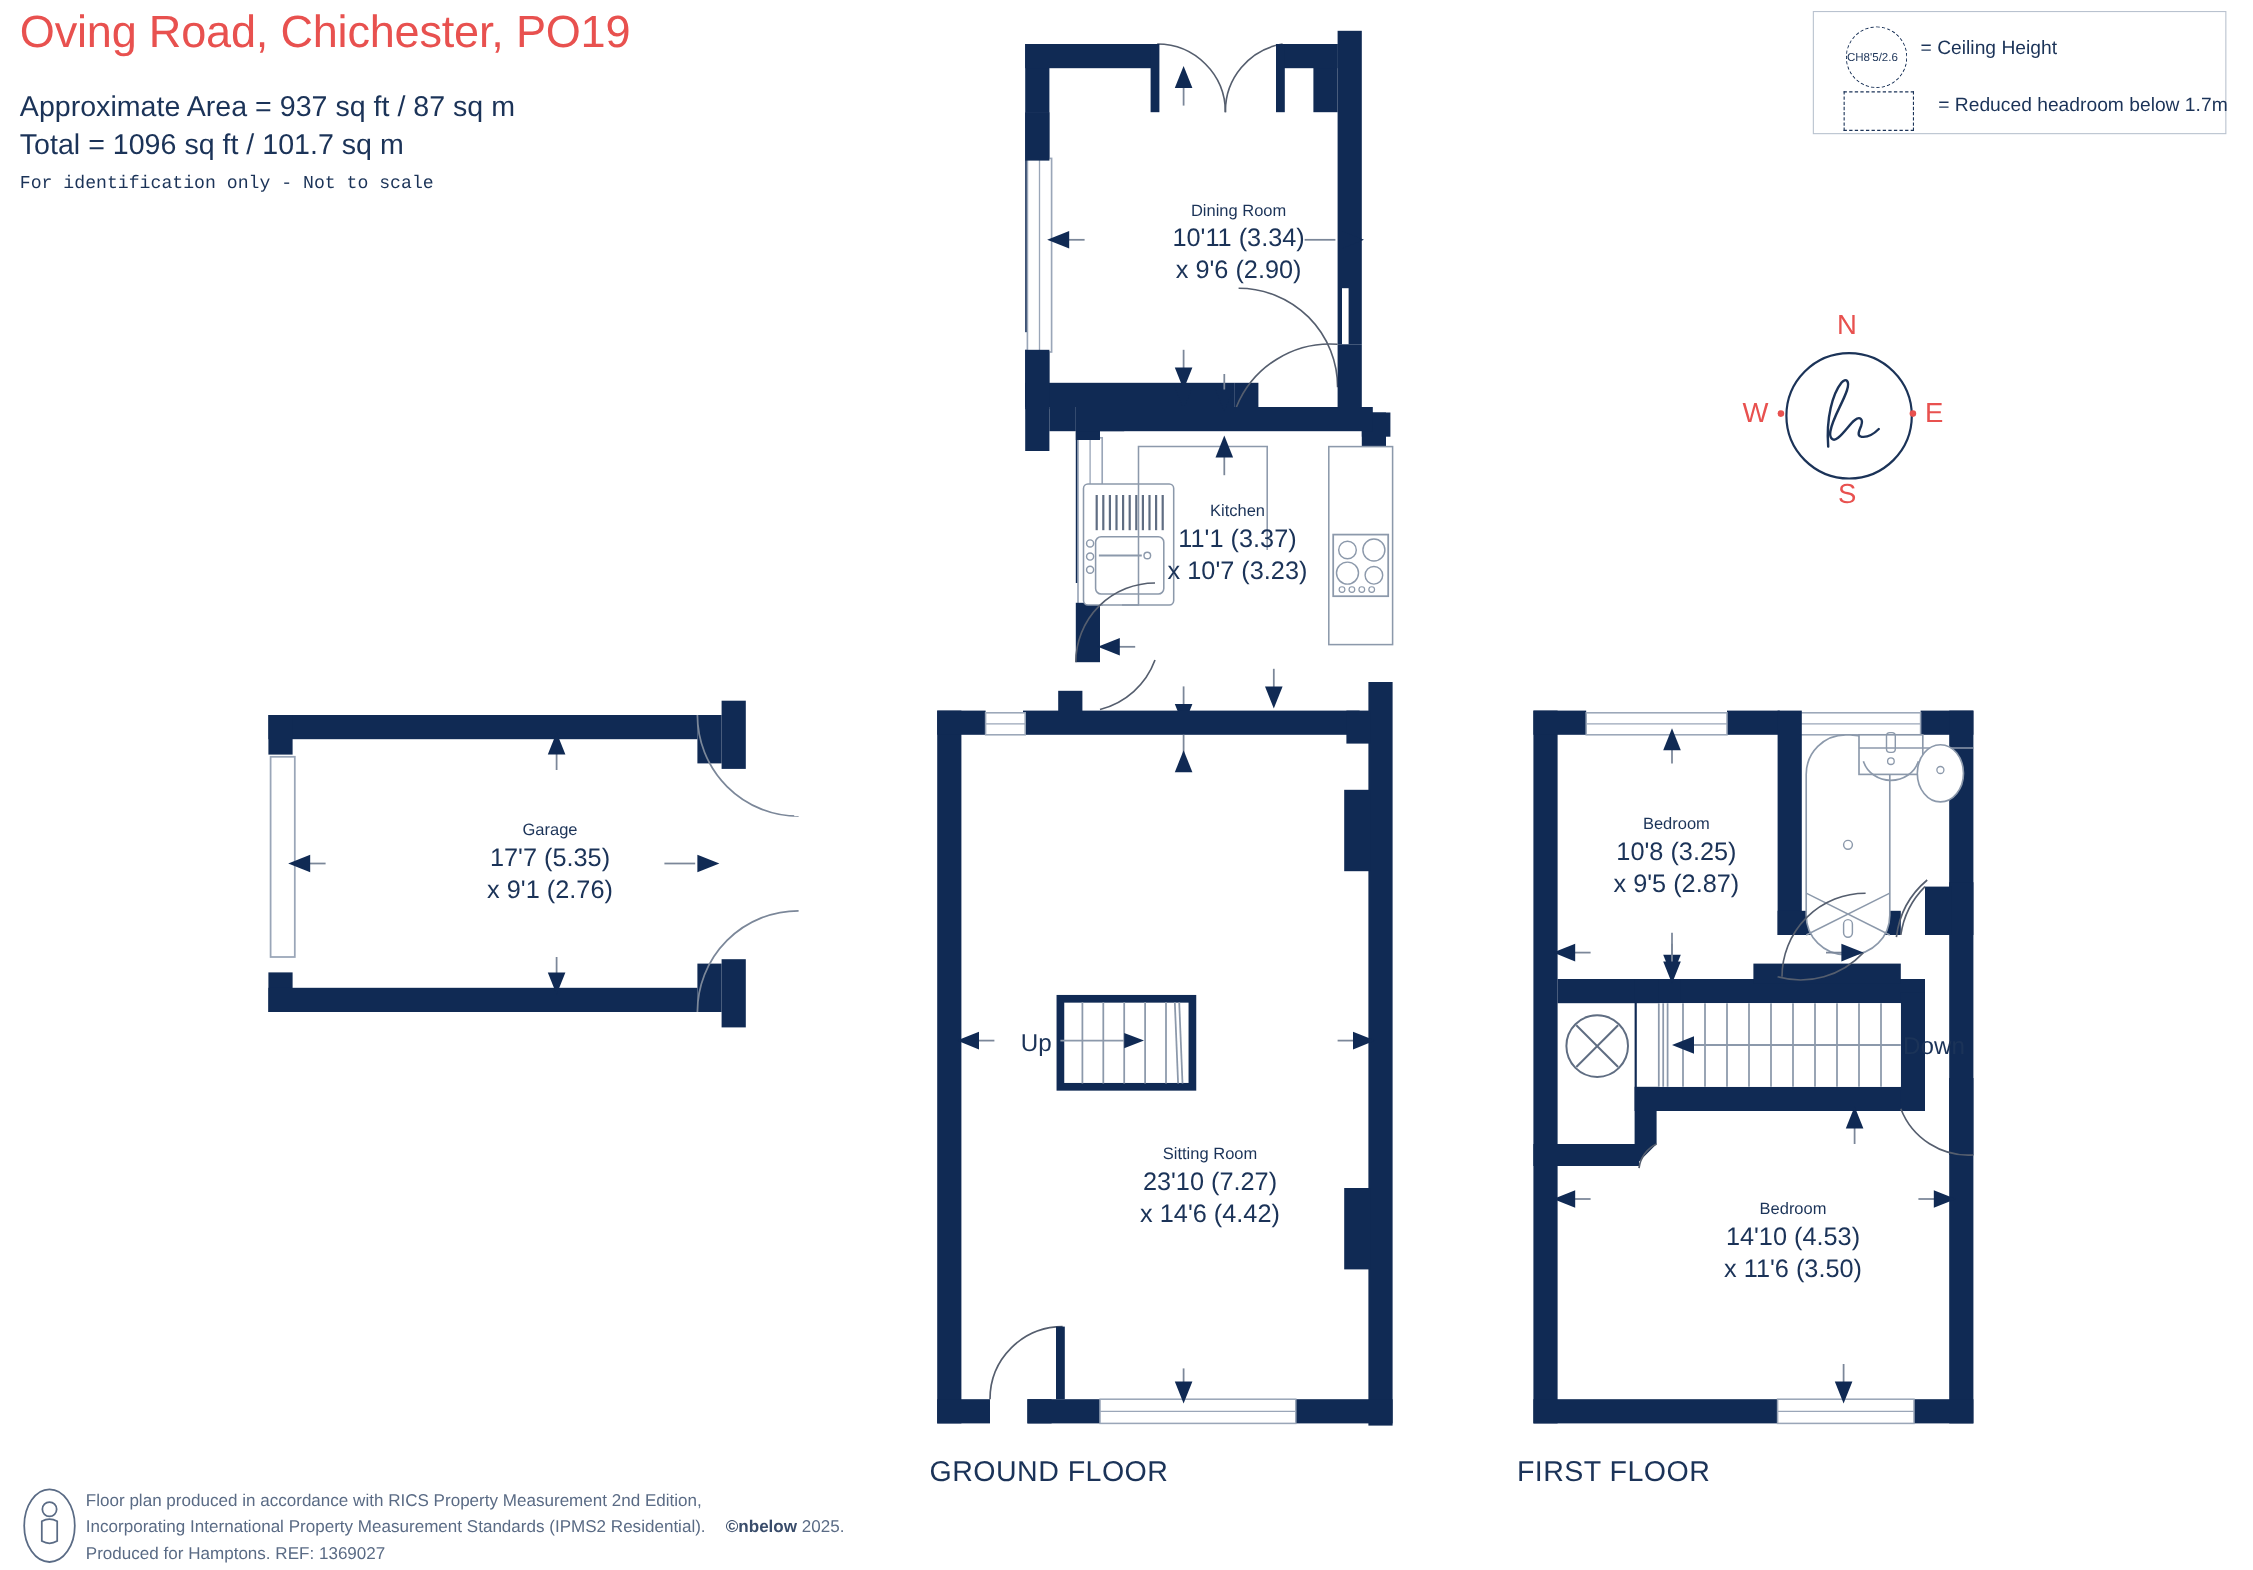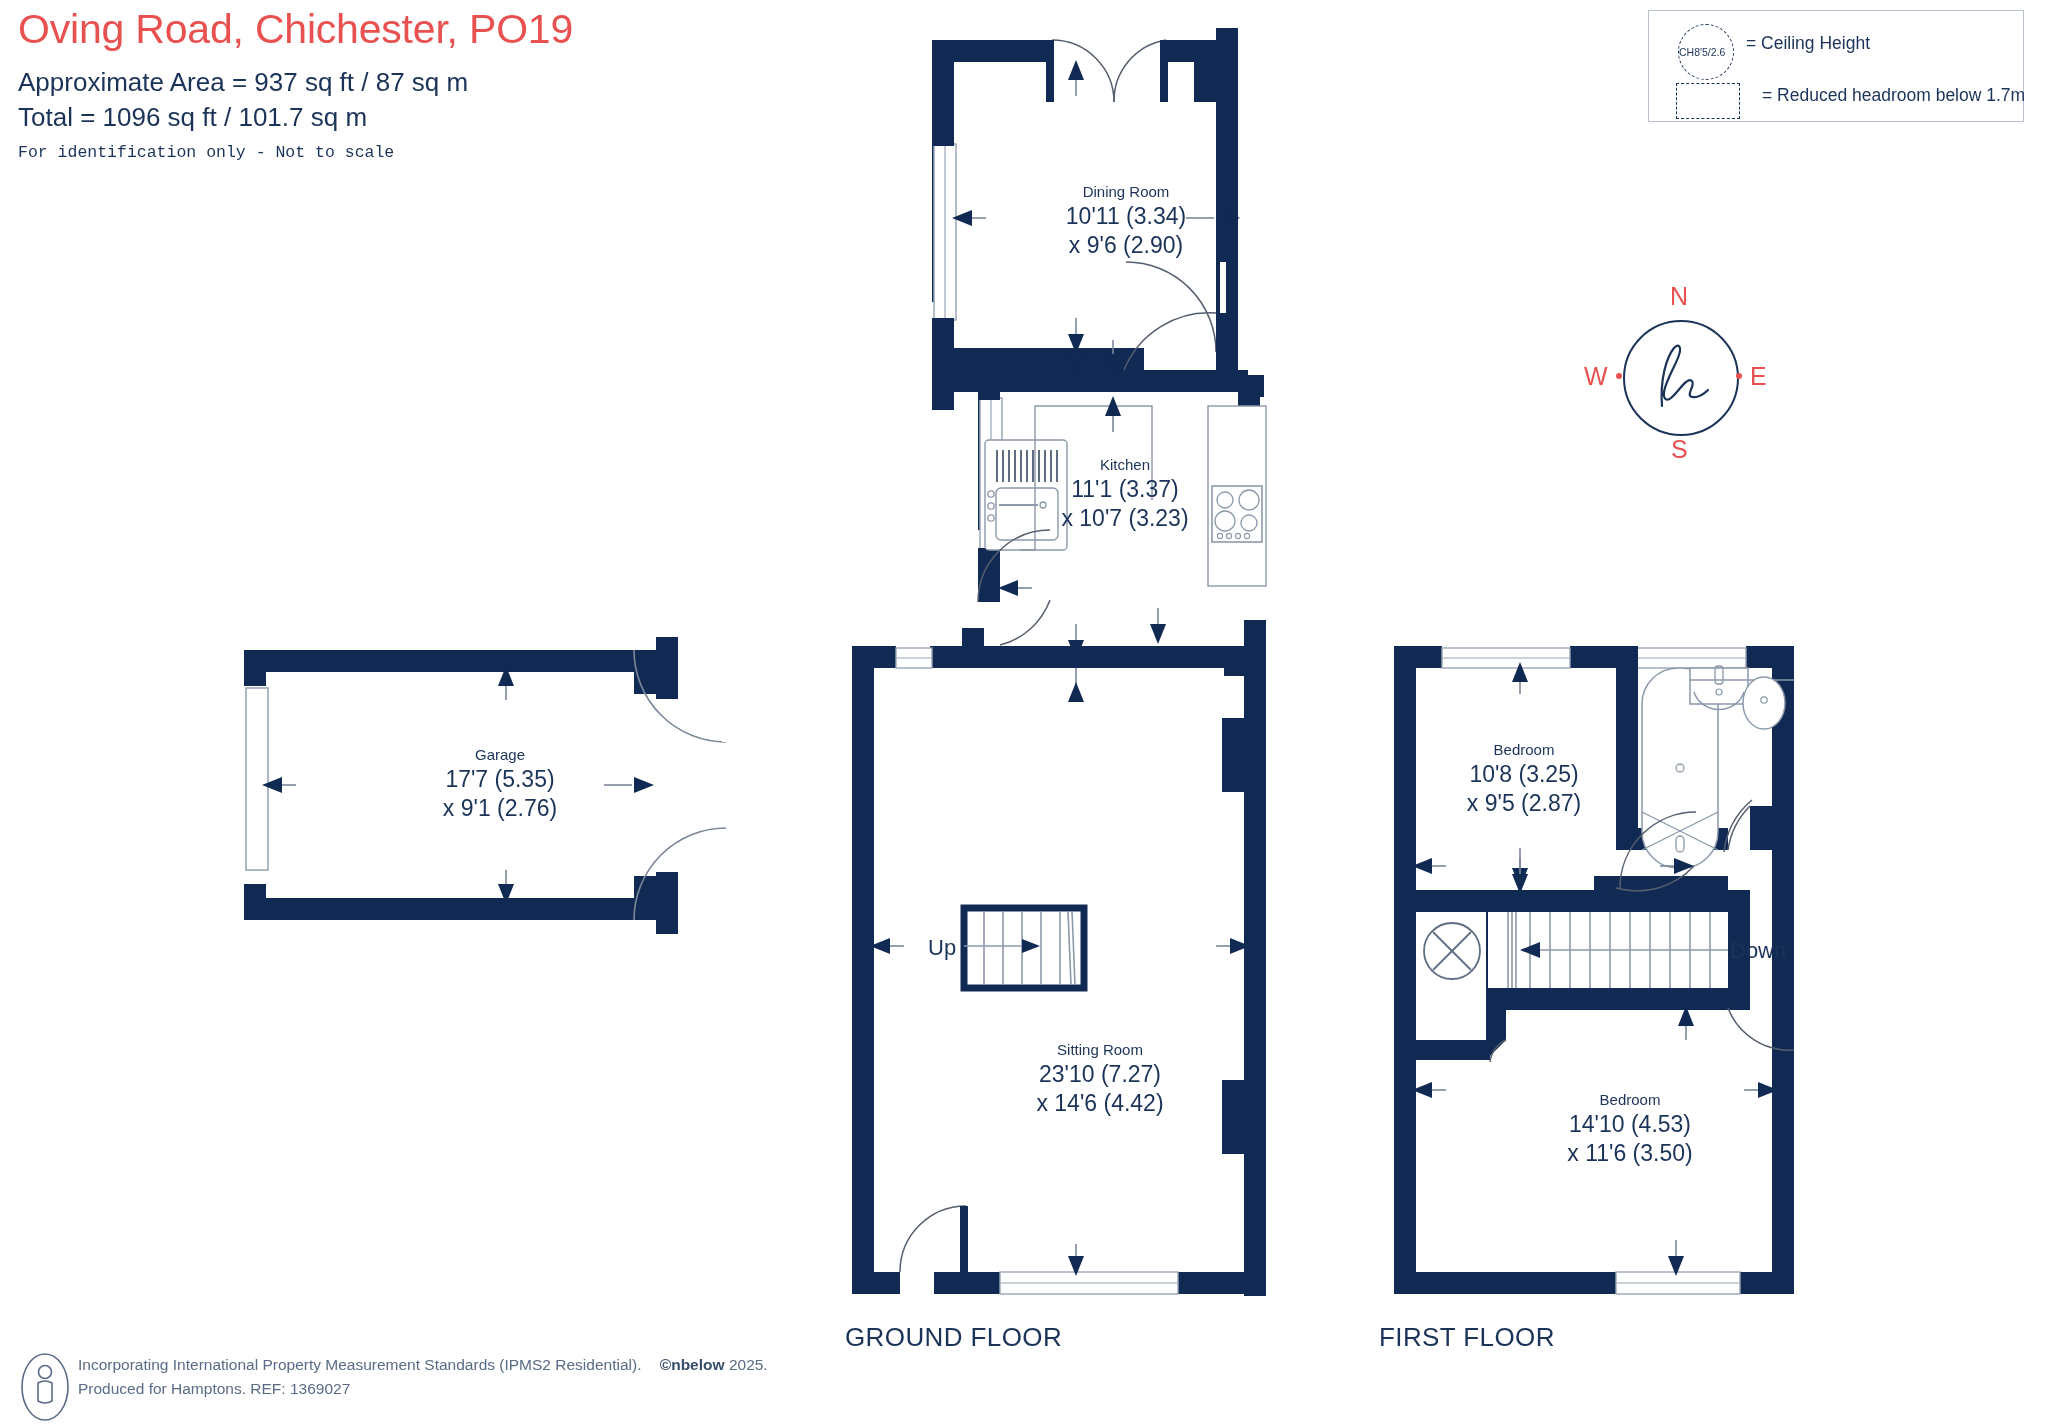--- a/index.html
+++ b/index.html
@@ -17,21 +17,21 @@
   }
   .abs { position: absolute; }
 
   
   #header-block { left: 18px; top: 8px; width: 760px; }
   #property-title {
     font-size: 41px;
     color: #e8514f;
     letter-spacing: -0.2px;
     line-height: 1.05;
-    margin: 0 0 14px 0;
+    margin: 0 0 28px 0;
     font-weight: 400;
     white-space: nowrap;
   }
   .area-line {
     font-size: 26px;
     color: #1b3358;
     line-height: 1.33;
     white-space: nowrap;
     font-weight: 400;
   }
@@ -536,19 +536,20 @@
 
 <div class="abs floor-title" style="left:845px; top:1322px;">GROUND FLOOR</div>
 <div class="abs floor-title" style="left:1379px; top:1322px;">FIRST FLOOR</div>
 
 <svg class="abs" id="footer-icon" viewBox="0 0 50 70">
   <ellipse cx="25" cy="35" rx="23" ry="33" fill="none" stroke="#5a6b85" stroke-width="1.6"></ellipse>
   <circle cx="25" cy="20" r="6.5" fill="none" stroke="#5a6b85" stroke-width="1.6"></circle>
   <path d="M18 31 q7 -4 14 0 l0 18 q-7 4 -14 0 Z" fill="none" stroke="#5a6b85" stroke-width="1.6"></path>
 </svg>
 <div class="abs" id="footer-text">
+  <div>Floor plan produced in accordance with RICS Property Measurement 2nd Edition,</div>
   <div>
     <span>Incorporating International Property Measurement Standards (IPMS2 Residential).</span>
     <span style="display:inline-block;width:14px;"></span><span class="nicheco">©n</span><span class="nicheco">below</span>
     <span>2025.</span>
   </div>
   <div>Produced for Hamptons.  REF:  1369027</div>
 </div>
 
 </body></html>

